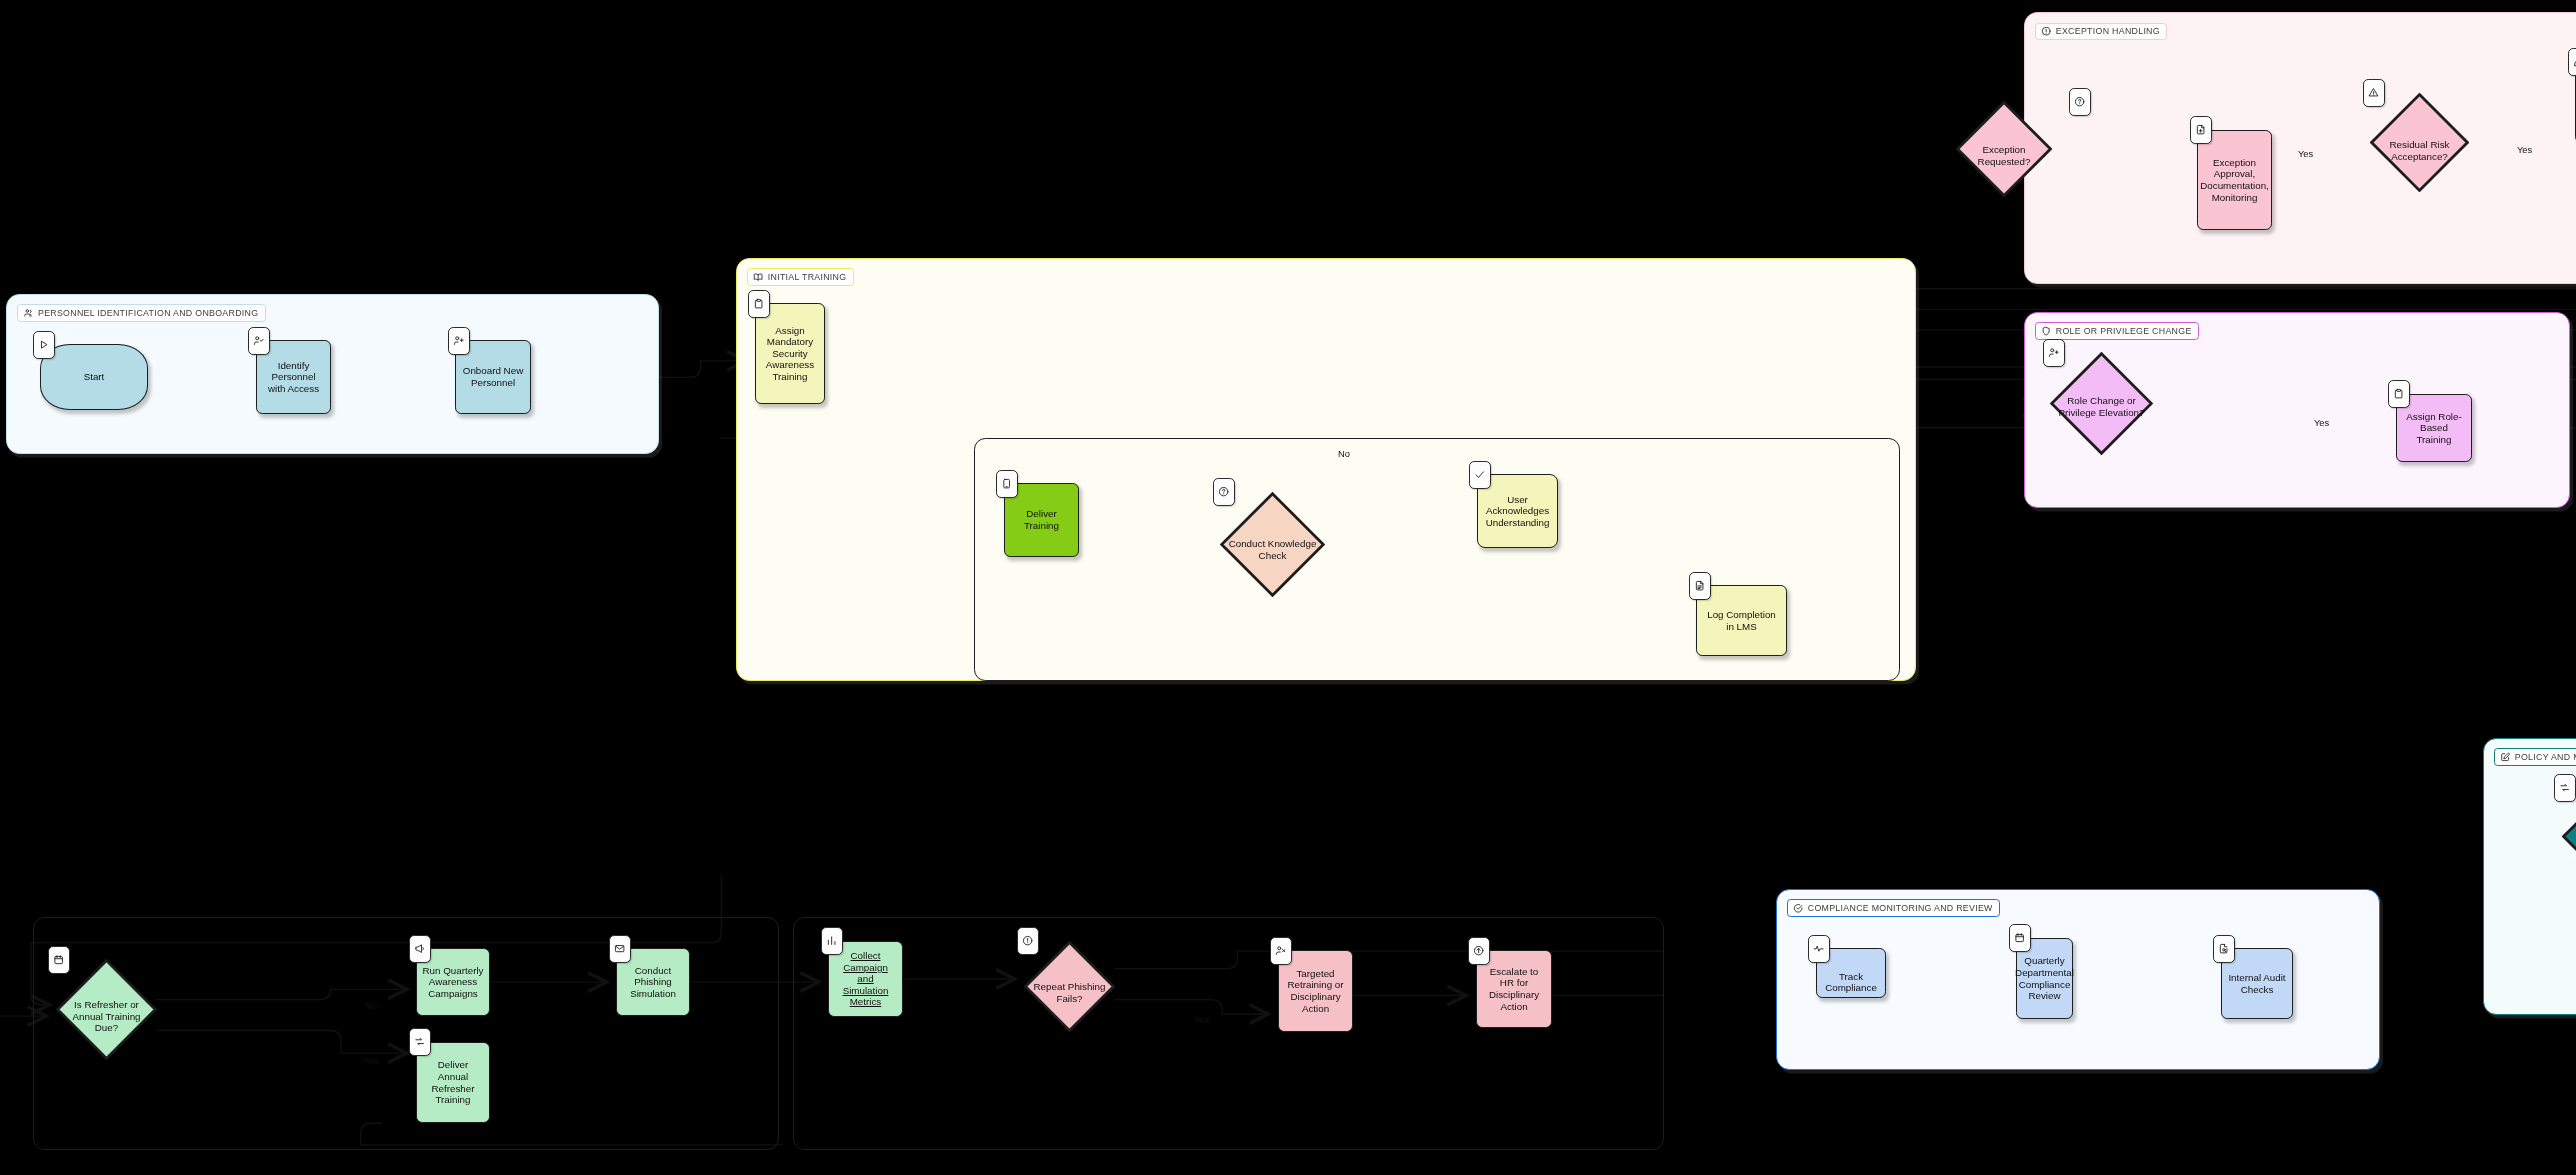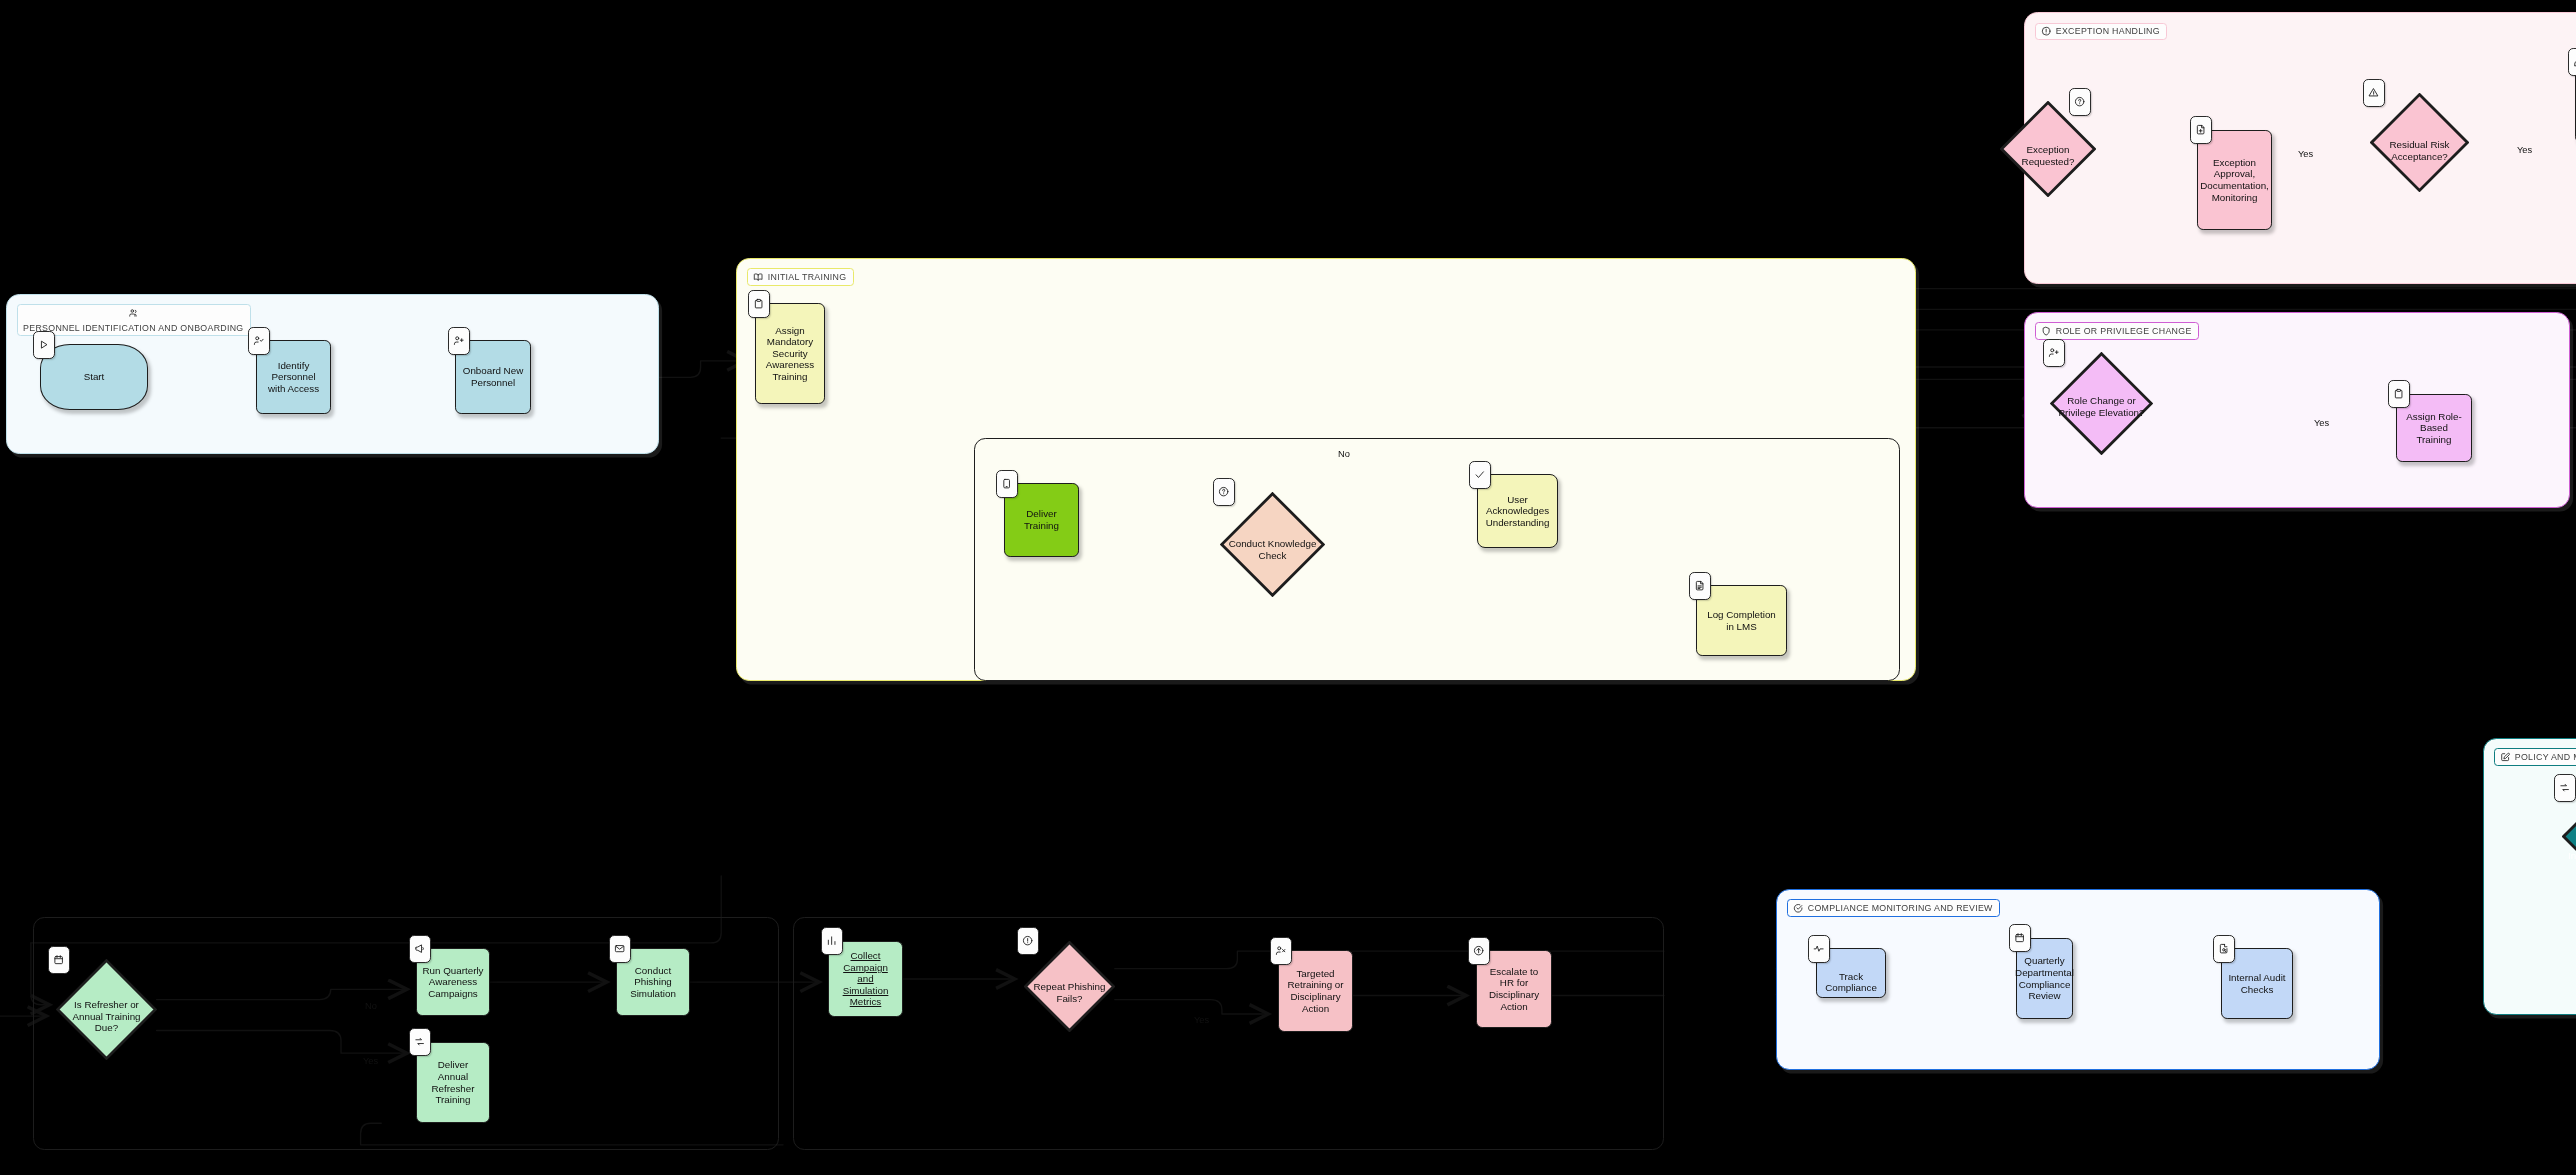--- a/index.html
+++ b/index.html
@@ -122,21 +122,21 @@
       <path d="M4822,1672 H4954" marker-end="url(#ar)"></path>
       <path d="M5164,1640 H5400 Q5422,1640 5422,1620 V1560 H5490" marker-end="url(#ar)"></path>
       <path d="M4822,1510 H5430 Q5452,1510 5452,1530 V1540 H5496"></path>
       <path d="M5164,1758 H5912"></path>
 
       <path d="M6068,1772 H6142" marker-end="url(#ar)"></path>
       <path d="M6312,1772 H6454" marker-end="url(#ar)"></path>
     </g>
   </svg>
 <div class="group" style="left: 6.2px; top: 294px; width: 653px; height: 160px; background: rgb(244, 250, 253); border: 1.5px solid rgb(191, 224, 234);">
-      <div class="group-label" style="border: 0.8px solid rgb(191, 224, 234); flex-direction: column;">
+      <div class="group-label" style="border: 0.8px solid rgb(191, 224, 234);">
         <span>
           <svg xmlns="http://www.w3.org/2000/svg" width="10.3" height="10.3" viewBox="0 0 24 24" fill="none" stroke="#1d1d1d" stroke-width="1.9" stroke-linecap="round" stroke-linejoin="round">
             <path d="M16 19v-1.5a3.5 3.5 0 0 0-3.5-3.5h-5A3.5 3.5 0 0 0 4 17.5V19"></path>
             <circle cx="10" cy="7" r="3"></circle>
             <path d="M17 5.2a3 3 0 0 1 0 5.6M19 19v-1.5a3.5 3.5 0 0 0-2.3-3.2"></path>
           </svg>
         </span>
         <span>PERSONNEL IDENTIFICATION AND ONBOARDING</span>
       </div>
     </div>
@@ -267,21 +267,21 @@
     <div class="node proc" style="left: 1696px; top: 585px; width: 91px; height: 71px; background: rgb(244, 245, 186);">
       <div class="ntext">Log Completion in LMS</div>
     </div>
     <div class="badge" style="left: 1689px; top: 572px; position: absolute;">
       <svg xmlns="http://www.w3.org/2000/svg" width="11.3" height="11.3" viewBox="0 0 24 24" fill="none" stroke="#1d1d1d" stroke-width="1.9" stroke-linecap="round" stroke-linejoin="round">
         <path d="M14 3H7a2 2 0 0 0-2 2v14a2 2 0 0 0 2 2h10a2 2 0 0 0 2-2V8z"></path>
         <path d="M14 3v5h5"></path>
         <path d="M8.5 12.5h7M8.5 15.5h7M8.5 18h4"></path>
       </svg>
     </div>
-    <div class="node dec" style="left: 2000px; top: 101px; width: 96px; height: 109px; align-items: center;">
+    <div class="node dec" style="left: 1956px; top: 101px; width: 96px; height: 109px; align-items: center;">
       <svg class="dbg" viewBox="0 0 100 100" preserveAspectRatio="none">
         <polygon points="50,1.6 98.4,50 50,98.4 1.6,50" fill="#fac4d2" stroke="#1d1d1d" stroke-width="2.8" vector-effect="non-scaling-stroke"></polygon>
       </svg>
       <div class="ntext">Exception Requested?</div>
     </div>
     <div class="badge" style="left: 2069px; top: 88px; position: absolute;">
       <svg xmlns="http://www.w3.org/2000/svg" width="11.3" height="11.3" viewBox="0 0 24 24" fill="none" stroke="#1d1d1d" stroke-width="1.9" stroke-linecap="round" stroke-linejoin="round">
         <circle cx="12" cy="12" r="9"></circle>
         <path d="M9.8 9.3a2.3 2.3 0 1 1 3.2 2.1c-.7.4-1 .9-1 1.7"></path>
         <path d="M12 16.4v.2"></path>

